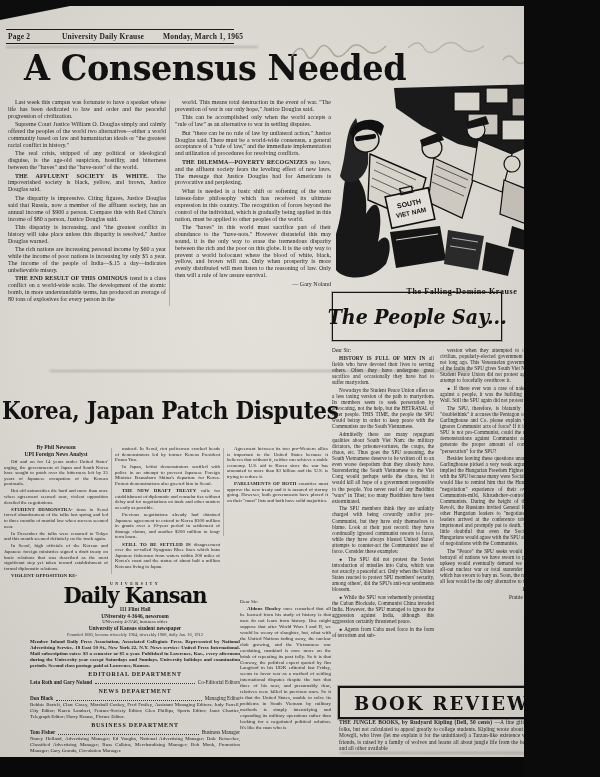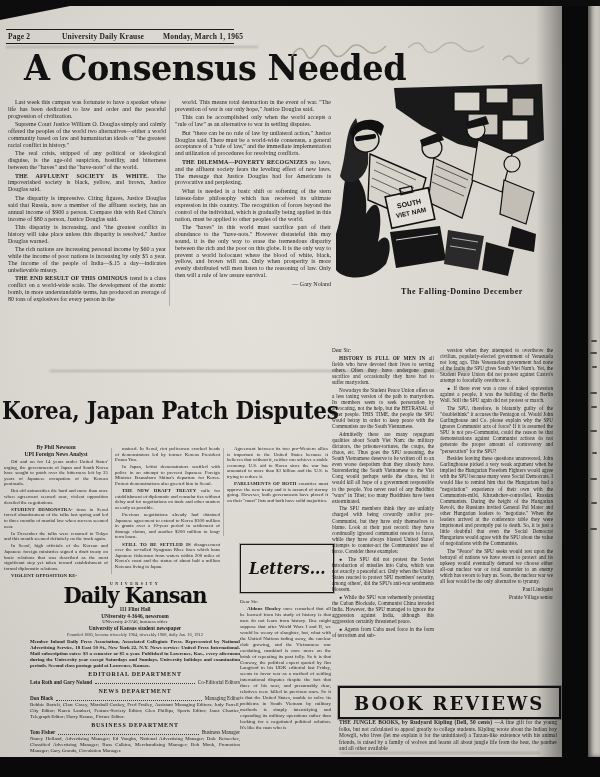--- a/index.html
+++ b/index.html
@@ -1,16 +1,16 @@
 <!DOCTYPE html>
 <html><head>
 <meta charset="utf-8">
 <style>
   html,body{margin:0;padding:0;background:#0b0b0b;}
-  #stage{position:relative;width:600px;height:777px;overflow:hidden;background:#be185d;
+  #stage{position:relative;width:524px;height:777px;overflow:hidden;background:#be185d;
          font-family:"Liberation Serif",serif;color:#1e1e1e;}
   
   .page{position:absolute;left:0;top:0;width:562px;height:757px;
         background:radial-gradient(ellipse at 45% 40%, #e3e1da 0%, #d9d6cf 55%, #c9c6bf 100%);}
   .fold-shadow{position:absolute;left:536px;top:0;width:26px;height:757px;
         background:linear-gradient(to right, rgba(0,0,0,0), rgba(0,0,0,0.35));}
   .band{position:absolute;left:562px;top:0;width:26px;height:777px;background:#090909;}
   .sliver{position:absolute;left:588px;top:0;width:12px;height:757px;background:#c7c4bd;
         box-shadow:inset 3px 0 4px rgba(0,0,0,.6);}
   .bottombar{position:absolute;left:0;top:757px;width:600px;height:20px;background:#090909;}
@@ -163,21 +163,21 @@
         <path d="M54 148 L104 142 L110 176 L60 184 Z" fill="#151515"></path>
         <path d="M60 156 L102 150" stroke="#d7d4cc" stroke-width="1.2"></path>
         <path d="M112 146 L148 152 L142 186 L108 180 Z" fill="#2a2a2a"></path>
         <g stroke="#d7d4cc" stroke-width=".8">
             <line x1="116" y1="154" x2="142" y2="158"></line>
             <line x1="114" y1="162" x2="140" y2="166"></line>
           </g>
         <path d="M150 158 L178 166 L172 192 L146 186 Z" fill="#191919"></path>
       </g>
     </svg>
-    <div id="cartoon-caption">The Falling-Domino December</div>
+    <div id="cartoon-caption">The Falling-Domino Krause</div>
 
     <div class="smudge" style="left:50px;top:370px;width:420px;height:2px;"></div>
 
     <div class="headline" id="korea-headline">Korea, Japan Patch Disputes</div>
     <div class="byline" style="left:4px;top:444px;width:104px;">
       <div>By Phil Newsom</div>
       <div>UPI Foreign News Analyst</div>
     </div>
     <div class="col c-korea" style="left:4px;top:459px;width:104px;height:118px;">
         <p>Off and on for 14 years under United States' urging, the governments of Japan and South Korea have sought to patch over the bitterness left by 35 years of Japanese occupation of the Korean peninsula.</p>
@@ -194,43 +194,43 @@
         <p><b>THE NEW DRAFT TREATY </b>calls for establishment of diplomatic and consular ties without delay and for negotiations on trade and other matters as early as possible.</p>
         <p>Previous negotiations already had obtained Japanese agreement to extend to Korea $300 million in grants over a 10-year period in settlement of damage claims, and another $200 million in long-term loans.</p>
         <p><b>STILL TO BE SETTLED IS </b>disagreement over the so-called Syngman Rhee lines which bans Japanese fishermen from waters within 200 miles of Korea's coast and the status of about half a million Koreans living in Japan.</p>
       </div>
     <div class="vrule" style="left:223px;top:448px;height:88px;"></div>
     <div class="col c-korea" style="left:227px;top:446px;width:101px;height:92px;">
         <p>Agreement between its two pro-Western allies is important to the United States because it believes that without it, neither can achieve a stable economy. U.S. aid to Korea since the war has amounted to more than $3 billion and the U.S. is trying to reduce it.</p>
         <p><b>PARLIAMENTS OF BOTH </b>countries must approve the new treaty and it is assured of stormy going. However, both governments have placed it on their "must" lists and both have solid majorities.</p>
       </div>
 
+    <div class="secbox" style="left:332px;top:292px;width:168px;height:47px;">
+      <span class="sectitle" style="font-size:20px;">The People Say...</span>
+    </div>
     <div class="col c-ps" style="left:332px;top:347px;width:102px;height:336px;">
         <p style="text-align: left; text-indent: 0px;">Dear Sir:</p>
         <p><b>HISTORY IS FULL OF MEN IN </b>all fields who have devoted their lives to serving others. Often they have undergone great sacrifice and occasionally they have had to suffer martyrdom.</p>
         <p>Nowadays the Student Peace Union offers us a less taxing version of the path to martyrdom. Its members seem to seek persecution by advocating, not the help, but the BETRAYAL of other people. THIS TIME, the people the SPU would betray in order to keep peace with the Communists are the South Vietnamese.</p>
         <p>Admittedly there are many repugnant qualities about South Viet Nam: the military dictators, the prisoner-tortures, the coups, the chaos, etc. Thus goes the SPU reasoning, the South Vietnamese deserve to be written off to an even worse despotism than they already have. Surrendering the South Vietnamese to the Viet Cong would perhaps settle the chaos, but it would kill all hope of a government responsible to the people. You never read of any Buddhist "wars" in Tibet; too many Buddhists have been exterminated.</p>
         <p>The SPU members think they are unfairly charged with being cowardly and/or pro-Communist, but they have only themselves to blame. Look at their past record: they have continually ignored communist resorts to force, while they have always blasted United States' attempts to counter-act the Communists' use of force. Consider these examples:</p>
         <p>● The SPU did not protest the Soviet introduction of missiles into Cuba, which was not exactly a peaceful act. Only when the United States reacted to protect SPU members' security, among others', did the SPU's anti-war sentiments blossom.</p>
         <p>● While the SPU was vehemently protesting the Cuban Blockade, Communist China invaded India. However, the SPU managed to ignore the aggression against India, although this aggression certainly threatened peace.</p>
         <p>● Agents from Cuba used force in the form of terrorism and sub-</p>
       </div>
     <div class="col c-ps" style="left:440px;top:347px;width:113px;height:332px;">
         <p>version when they attempted to overthrow the civilian, popularly-elected government of Venezuela not long ago. This Venezuelan government had none of the faults the SPU gives South Viet Nam's. Yet, the Student Peace Union did not protest against Castro's attempt to forcefully overthrow it.</p>
         <p>● If there ever was a case of naked oppression against a people, it was the building of the Berlin Wall. Still the SPU again did not protest or march.</p>
         <p>The SPU, therefore, is blatantly guilty of the "doublethink" it accuses the Pentagon of. Would John Garlinghouse and Co. please explain why the SPU ignores Communist acts of force? If it is assumed the SPU is not pro-Communist, could the reason be that demonstrations against Communist actions do not generate the proper amount of controversy and "persecution" for the SPU?</p>
         <p>Besides leaving these questions unanswered, John Garlinghouse picked a very weak argument when he implied the Hungarian Freedom Fighters would agree with the SPU because many were Social Democrats. I would like to remind him that the Hungarians had a "negotiation" experience of their own with the Communists-mild, Khrushchev-controlled, Russian Communists. During the height of the Hungarian Revolt, the Russians invited General Pal Mater and other Hungarian leaders to "negotiate." When the leaders arrived at the conference table they were imprisoned and promptly put to death. So, it is just a little doubtful that even the Social Democrat Hungarians would agree with the SPU about the value of negotiations with the Communists.</p>
         <p>The "Peace" the SPU seeks would rest upon the betrayal of nations we have sworn to protect and its upkeep would eventually demand we choose either all-out nuclear war or total surrender to an enemy which has sworn to bury us. Soon, the nuclear war we all fear would be the only alternative to tyranny.</p>
         <p style="text-align: right; text-indent: 0px;">Paul Lindquist</p>
         <p style="text-align: right; text-indent: 0px;">Prairie Village senior</p>
       </div>
 
-    <div class="secbox" style="left:240px;top:544px;width:92px;height:47px;">
-      <span class="sectitle" style="font-size:16px;">Letters...</span>
-    </div>
     <div class="col c-letters" style="left:240px;top:599px;width:91px;height:157px;">
         <p style="text-align: left; text-indent: 0px;">Dear Sir:</p>
         <p><b>Aldous Huxley </b>once remarked that all he learned from his study of history is that men do not learn from history. One might suppose that after World Wars I and II, we would be weary of slaughter, but, what with the United Nations fading away, the nuclear club growing, and the Vietnamese war escalating, mankind is once more on the brink of repeating its past folly. So it is that Conway, the political expert quoted by Jim Langford in his UDK editorial last Friday, seems to favor war as a method of settling international disputes despite the fact that three of his near, and presumably dear, relatives were killed in previous wars. So it is that the United States, unable to solve its problems in South Vietnam by military methods is simply intensifying and expanding its military operations rather than looking for a negotiated political solution. It's like the man who is</p>
       </div>
 
     <div class="masthead">
       <div class="mh-univ">UNIVERSITY</div>
       <div class="mh-logo">Daily Kansan</div>
       <div class="mh-line-b">111 Flint Hall</div>
       <div class="mh-line-b">UNiversity 4-3646, newsroom</div>

